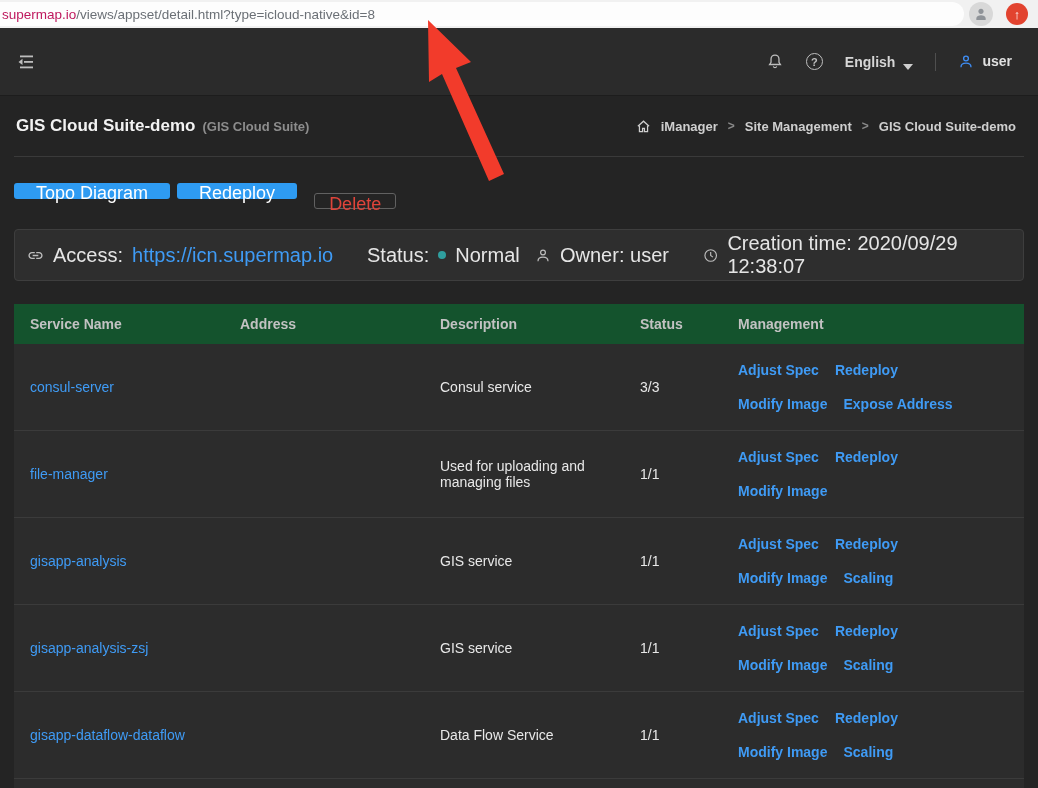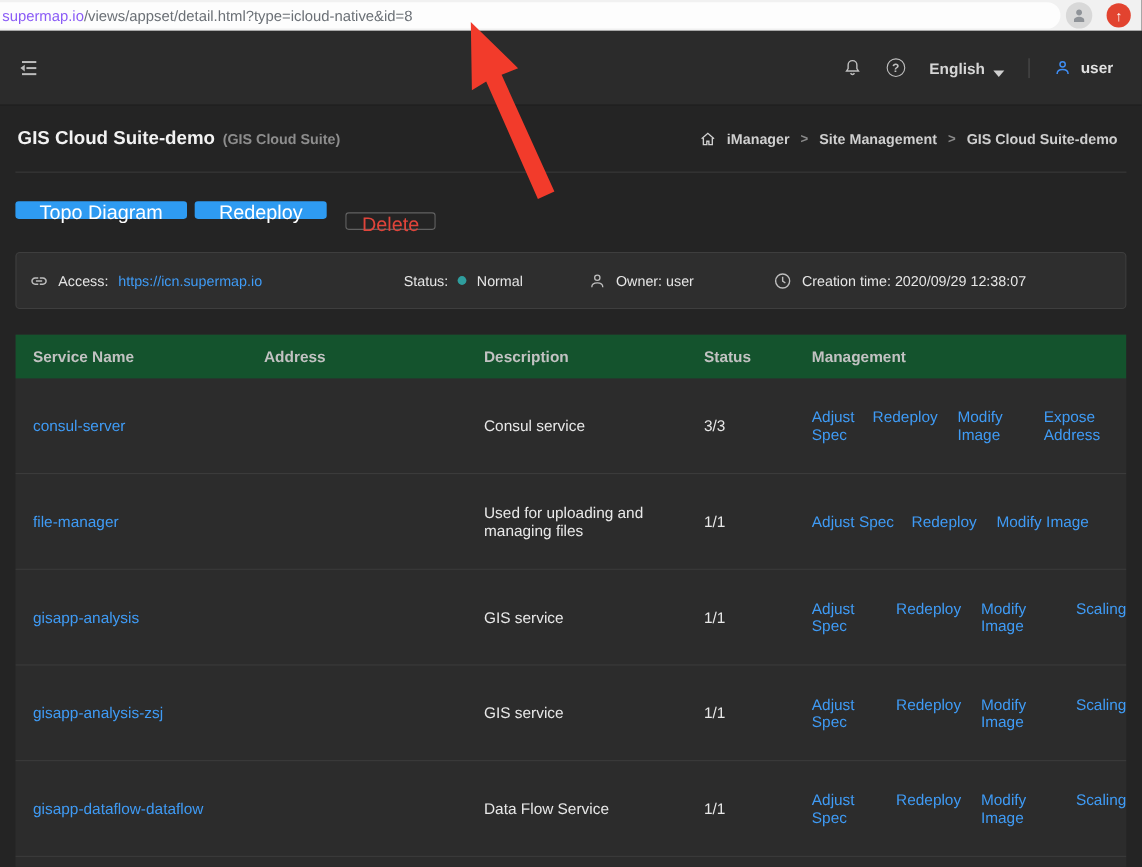--- a/index.html
+++ b/index.html
@@ -11,21 +11,21 @@
     color:#e8e8e8;
   }
 
   
   .browser-bar { height:28px; background:#f1f1f1; display:flex; align-items:center; }
   .url-pill {
     flex:1; height:24px; margin:2px 0; background:#fdfdfd;
     border-radius:0 12px 12px 0; display:flex; align-items:center;
     padding-left:2px; font-size:13.5px; white-space:nowrap; overflow:hidden;
   }
-  .url-domain { color:#8b5cf6; }
+  .url-domain { color:#be185d; }
   .url-path { color:#6b7076; }
   .chrome-icons { width:74px; display:flex; align-items:center; justify-content:flex-end; gap:13px; padding-right:10px; }
   .avatar-chip { width:24px; height:24px; border-radius:50%; background:#d8d8d8; display:flex; align-items:center; justify-content:center; }
   .update-chip { width:22px; height:22px; border-radius:50%; background:#e2432f; color:#fff; display:flex; align-items:center; justify-content:center; font-size:13px; font-weight:bold; }
 
   
   .app-header {
     height:68px; background:#2b2b2b; border-bottom:1px solid #1d1d1d;
     display:flex; align-items:center; padding:0 26px 0 16px;
   }
@@ -52,41 +52,41 @@
 
   
   .actions { padding:16px 14px 14px; display:flex; align-items:center; gap:7px; }
   .btn { font-family:inherit; font-size:18px; border:none; border-radius:3px; cursor:pointer; height:16px; }
   .btn-primary { background:var(--accent); color:#fff; padding:0 22px; }
   .btn-danger { background:transparent; border:1px solid #616161; color:var(--danger); padding:0 14px; margin-left:10px;margin-top:20px; }
 
   
   .info-panel {
     margin:6px 14px 0; height:52px; background:#2e2e2e; border:1px solid #3e3e3e; border-radius:4px;
-    display:flex; align-items:center; padding:0 12px; font-size:13px; color:#e5e5e5;
+    display:flex; align-items:center; padding:0 12px; font-size:20px; color:#e5e5e5;
   }
   .info-item { display:flex; align-items:center; gap:9px; }
   .info-item.access { flex:0 0 340px; }
   .info-item.status { flex:0 0 168px; }
   .info-item.owner  { flex:0 0 168px; }
   .info-item a { color:var(--link); text-decoration:none; }
   .status-dot { width:8px; height:8px; border-radius:50%; background:var(--status_ok); display:inline-block; }
 
   
   .table-wrap { margin:23px 14px 0; background:#2c2c2c; height:491px; overflow:hidden; }
   .thead { height:40px; background:#14532d; display:flex; align-items:center; color:#c2c2c2; font-weight:bold; font-size:14px; }
   .c1 { flex:0 0 226px; padding-left:16px; }
   .c2 { flex:0 0 200px; }
   .c3 { flex:0 0 200px; padding-right:20px; }
   .c4 { flex:0 0 98px; }
   .c5 { flex:1; }
   .trow { height:87px; display:flex; align-items:center; border-bottom:1px solid #3b3b3b; font-size:14px; }
   .trow a { color:var(--link); text-decoration:none; }
   .c-desc, .c-status { color:#e8e8e8; }
-  .ops { display:flex; flex-direction:row; gap:18px; }
+  .ops { display:flex; flex-direction:column; gap:18px;font-weight:bold; }
   .ops-line { display:flex; gap:16px; }
 
   
   .arrow-overlay { position:absolute; top:0; left:0; pointer-events:none; z-index:60; }
 
   svg.glyph { display:block; }
 </style>
 </head>
 <body>
 

